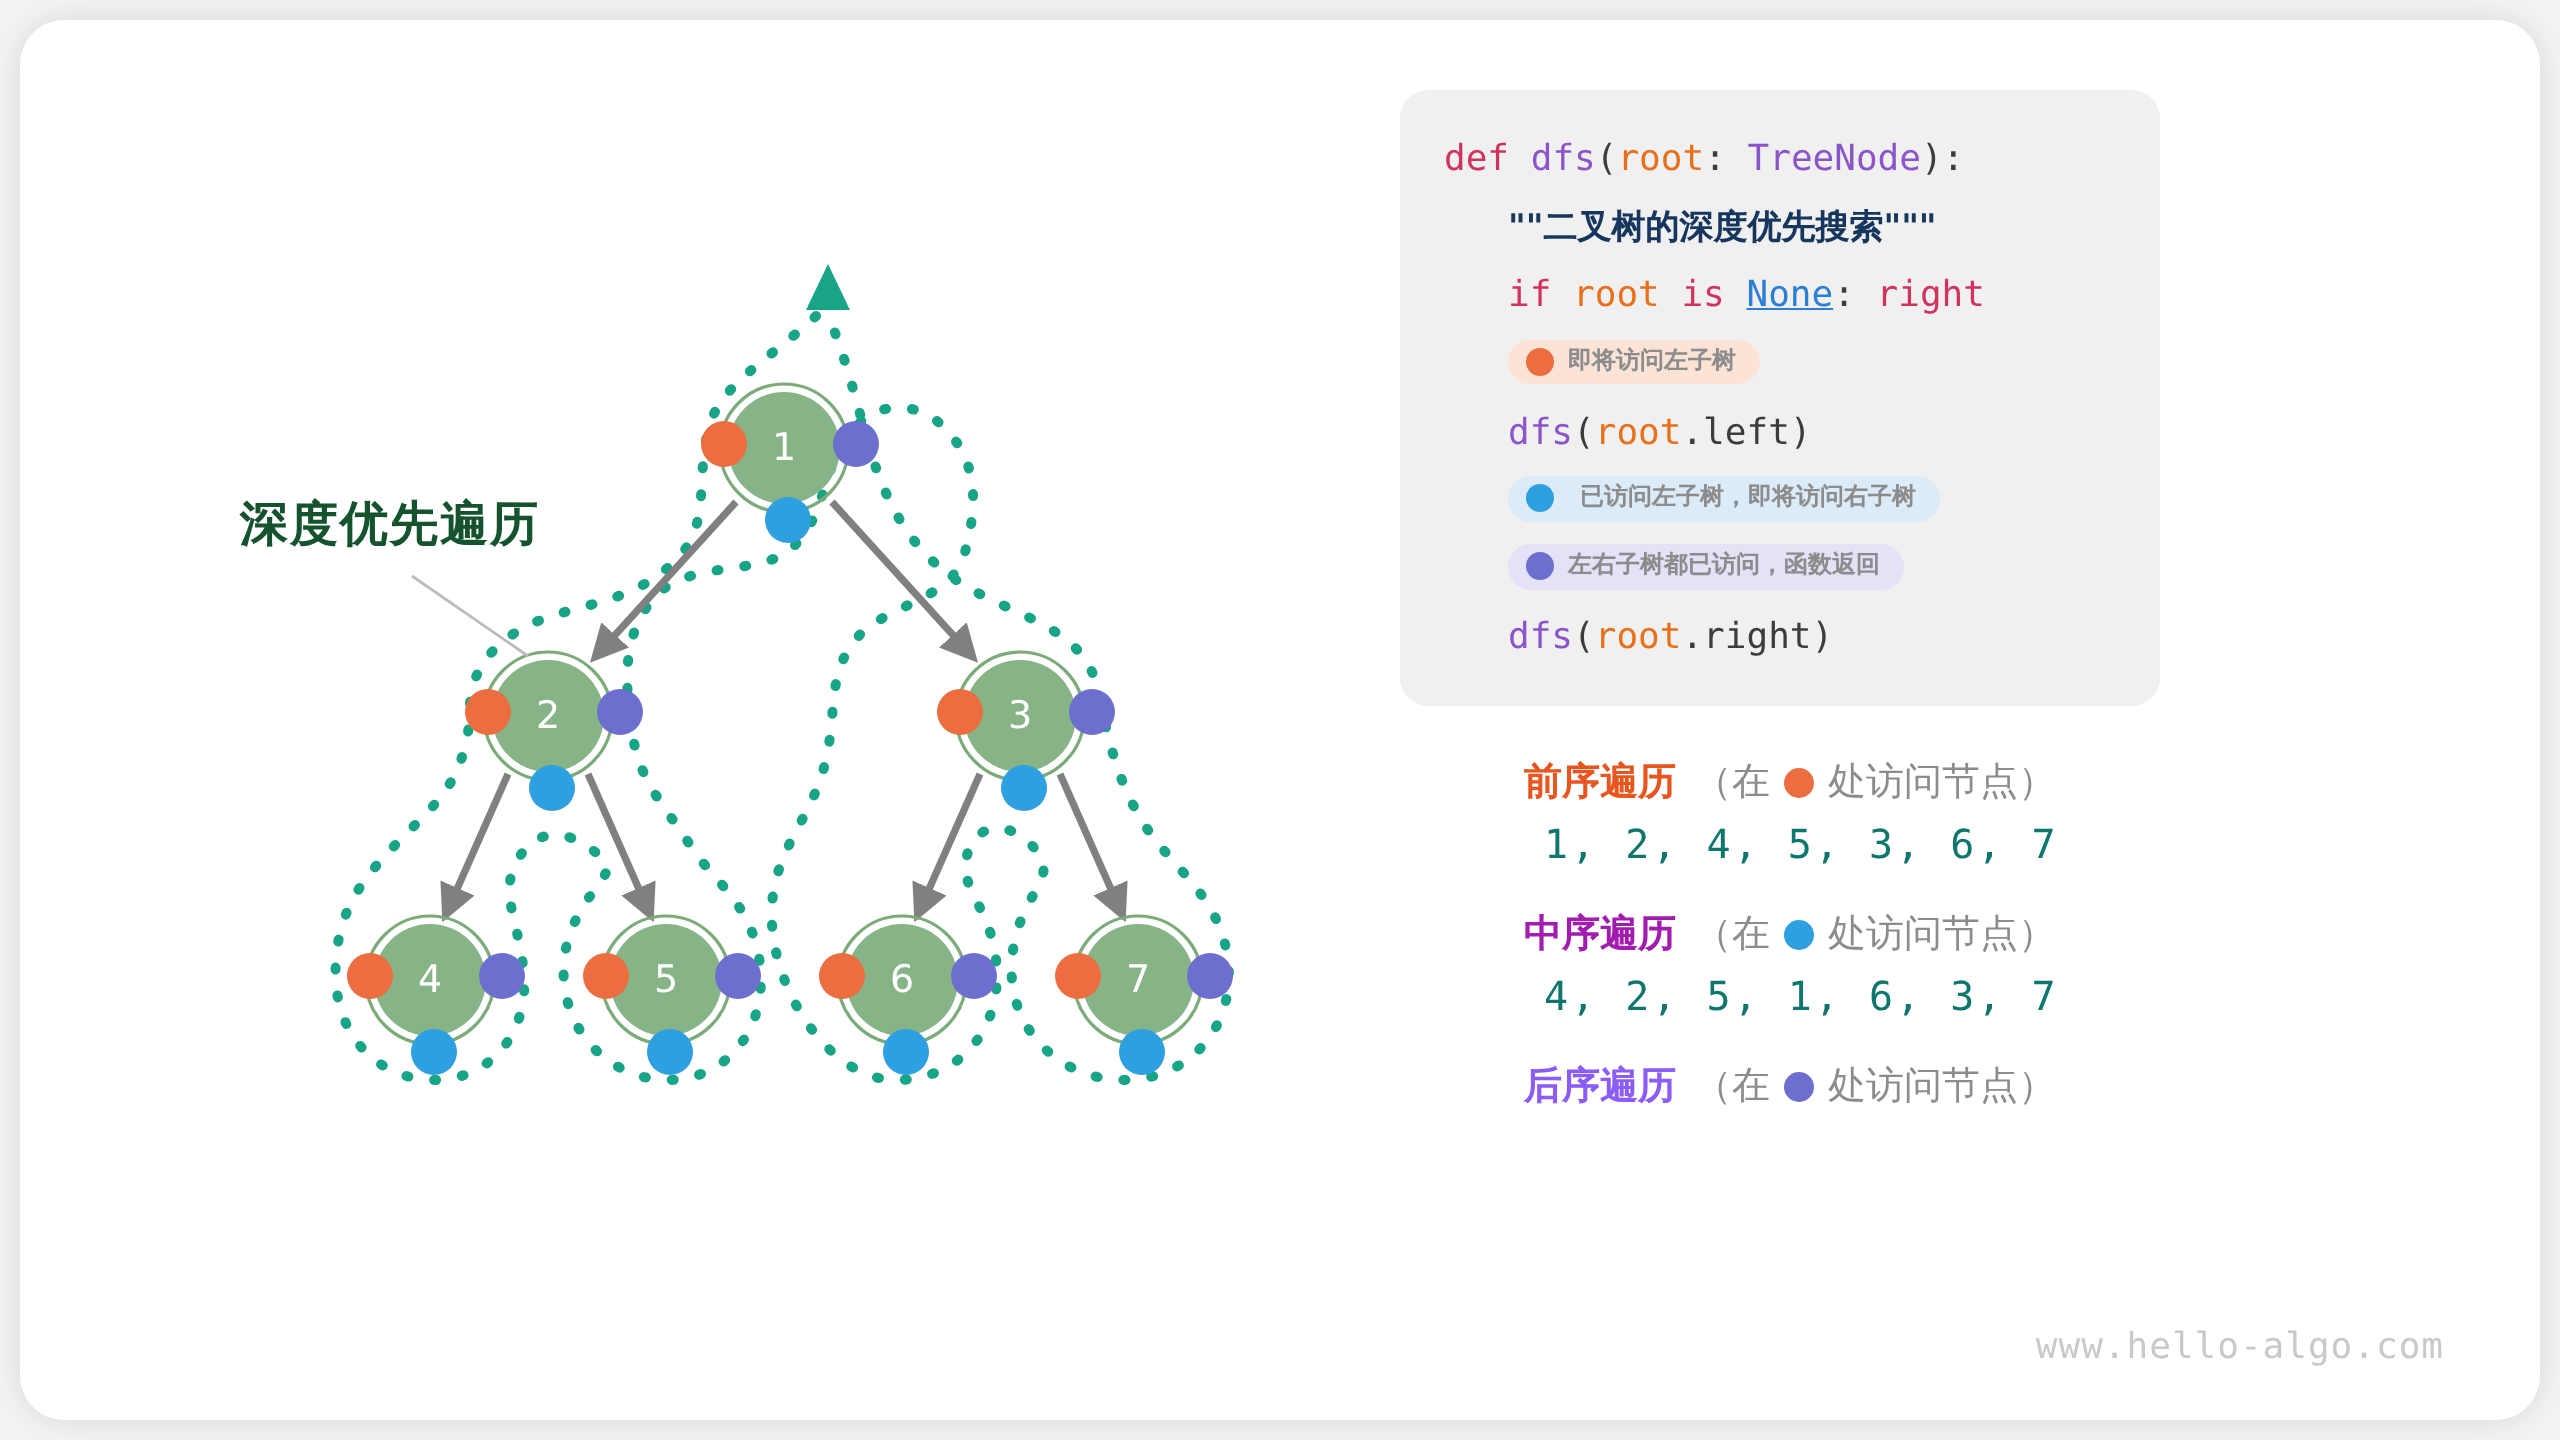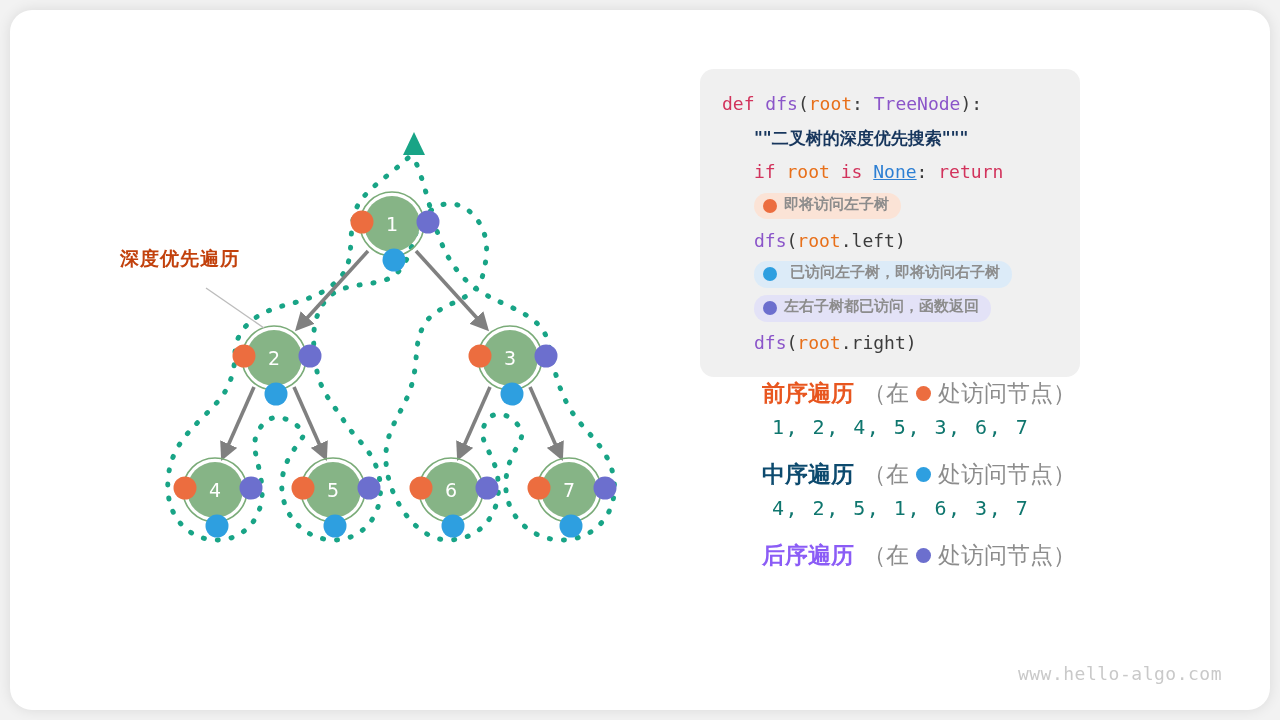--- a/index.html
+++ b/index.html
@@ -18,61 +18,61 @@
   
   #treewrap{position:absolute;left:0;top:0;width:690px;height:700px;}
   #treesvg{position:absolute;left:0;top:0;}
 
   .nodenum{
     font-family:"DejaVu Sans","Liberation Sans",sans-serif;
     font-size:19px;fill:#ffffff;text-anchor:middle;dominant-baseline:central;
   }
   .dfslabel{
     position:absolute;left:110px;top:236px;
-    font-size:19px;font-weight:bold;color:#c2410c;
+    font-size:24px;font-weight:bold;color:#14532d;
     letter-spacing:1px;white-space:nowrap;
   }
 
   
   #codecard{
     position:absolute;left:690px;top:35px;width:380px;
     background:#f0f0f0;border-radius:14px;
-    padding:18px 20px 16px 22px;box-sizing:border-box;margin-top:24px;
+    padding:18px 20px 16px 22px;box-sizing:border-box;
   }
   .codeline{
     font-family:"DejaVu Sans Mono","Liberation Mono",monospace;
     font-size:18px;line-height:1.90;white-space:pre;color:#2b2b2b;
   }
   .k{color:#d2335c;}          
   .fn{color:#8b55c9;}         
   .var{color:#e8701a;}        
   .cn{color:#2d7fd3;text-decoration:underline;}         
   .p{color:#3c3c3c;}          
   .doc{color:#17365d;font-family:"DejaVu Sans","Liberation Sans",sans-serif;font-weight:bold;font-size:17px;}
 
   .pill{
     display:inline-flex;align-items:center;gap:7px;
     border-radius:13px;padding:2px 12px 3px 9px;
-    font-family:Liberation Mono, monospace;
-    font-size:15px;font-weight:bold;color:#8c8c8c;line-height:1.45;
+    font-family:Liberation Serif, serif;
+    font-size:12px;font-weight:bold;color:#8c8c8c;line-height:1.45;
   }
   .pill .dot{width:14px;height:14px;border-radius:50%;flex:none;display:block;}
   .pill-orange{background:#fbe3d6;}
   .pill-orange .dot{background:#ec6d3f;}
   .pill-blue{background:#dcebf8;gap:13px;}
   .pill-blue .dot{background:#2e9fe0;}
   .pill-purple{background:#e3e2f7;}
   .pill-purple .dot{background:#6c6fce;}
   .indent1{padding-left:32px;}
 
   
   #orders{position:absolute;left:752px;top:368px;width:430px;}
   .order-head{
     font-family:"DejaVu Sans","Liberation Sans",sans-serif;
-    font-size:23px;font-weight:bold;display:flex;align-items:center;
+    font-size:19px;font-weight:bold;display:flex;align-items:center;
     white-space:nowrap;margin-bottom:4px;
   }
   .order-head .oname{margin-right:9px;}
   .order-head .orest{color:#8c8c8c;font-weight:normal;display:flex;align-items:center;}
   .order-head .odot{
     width:15px;height:15px;border-radius:50%;display:inline-block;
     margin:0 7px;flex:none;
   }
   .order-seq{
     font-family:"DejaVu Sans Mono","Liberation Mono",monospace;
@@ -219,21 +219,21 @@
 
       <div class="dfslabel">深度优先遍历</div>
     </div>
 
     <div id="codecard">
 
       <div class="codeline"><span class="k">def </span><span class="fn">dfs</span><span class="p">(</span><span class="var">root</span><span class="p">: </span><span class="fn">TreeNode</span><span class="p">):</span></div>
 
       <div class="codeline indent1"><span class="doc">""二叉树的深度优先搜索"""</span></div>
 
-      <div class="codeline indent1"><span class="k">if </span><span class="var">root</span><span class="k"> is </span><span class="cn">None</span><span class="p">: </span><span class="k">return</span></div>
+      <div class="codeline indent1"><span class="k">if </span><span class="var">root</span><span class="k"> is </span><span class="cn">None</span><span class="p">: </span><span class="k">right</span></div>
 
       <div class="codeline indent1"><span class="pill pill-orange"><span class="dot"></span><span>即将访问左子树</span></span></div>
 
       <div class="codeline indent1"><span class="fn">dfs</span><span class="p">(</span><span class="var">root</span><span class="p">.left</span><span class="p">)</span></div>
 
       <div class="codeline indent1"><span class="pill pill-blue"><span class="dot"></span><span>已访问左子树，即将访问右子树</span></span></div>
 
       <div class="codeline indent1"><span class="pill pill-purple"><span class="dot"></span><span>左右子树都已访问，函数返回</span></span></div>
 
       <div class="codeline indent1"><span class="fn">dfs</span><span class="p">(</span><span class="var">root</span><span class="p">.right</span><span class="p">)</span></div>
@@ -248,21 +248,21 @@
             <span>（在</span>
             <span class="odot" style="background:#ec6d3f"></span>
             <span>处访问节点）</span>
           </span>
         </div>
         <div class="order-seq">1, 2, 4, 5, 3, 6, 7</div>
       </div>
 
       <div>
         <div class="order-head">
-          <span class="oname" style="color:#0c4a6e">中序遍历</span>
+          <span class="oname" style="color:#a21caf">中序遍历</span>
           <span class="orest">
             <span>（在</span>
             <span class="odot" style="background:#2e9fe0"></span>
             <span>处访问节点）</span>
           </span>
         </div>
         <div class="order-seq">4, 2, 5, 1, 6, 3, 7</div>
       </div>
 
       <div>

